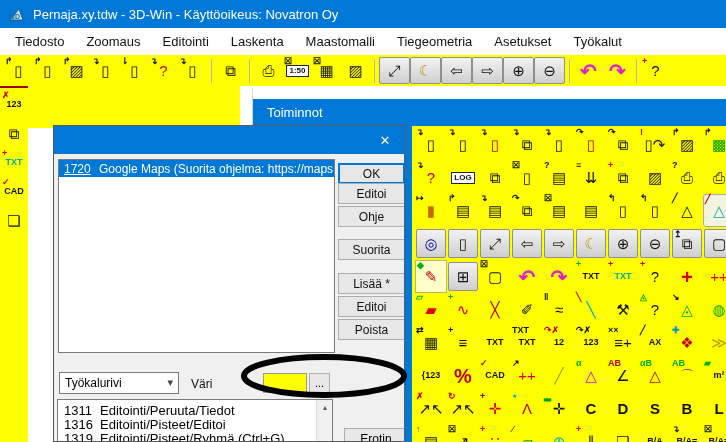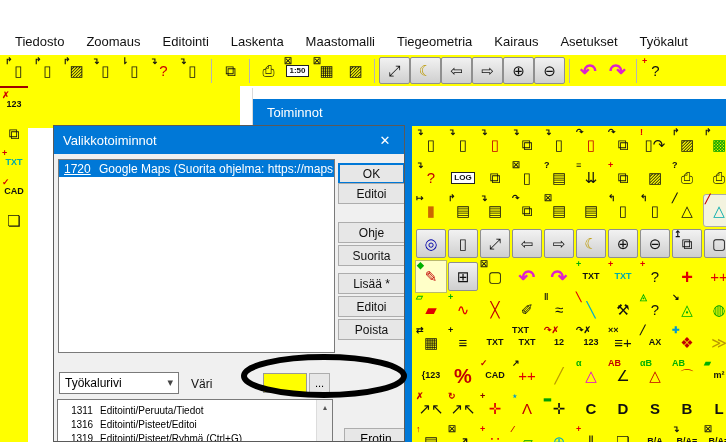--- a/index.html
+++ b/index.html
@@ -53,44 +53,53 @@
   .sel-row{height:17px;background:#0078d7;color:#fff;font-size:12px;display:flex;align-items:center;white-space:nowrap;overflow:hidden;}
   .lid{display:inline-block;width:40px;padding-left:5px;flex:0 0 auto;text-decoration:underline;}
   .dlg-btn{position:absolute;left:284px;width:67px;height:21px;background:#e7e7e7;border:1px solid #adadad;font-size:12px;color:#111;display:flex;align-items:center;justify-content:center;}
   .dlg-btn.default{border:1px solid #0078d7;box-shadow:0 0 0 1px #0078d7 inset;}
   .combo{position:absolute;left:5px;top:246px;width:120px;height:22px;background:#fff;border:1px solid #7a7a7a;font-size:12px;display:flex;align-items:center;padding-left:5px;}
   .combo .arr{position:absolute;right:5px;top:3px;color:#444;font-size:11px;}
   .vari-label{position:absolute;left:137px;top:251px;font-size:12px;color:#111;}
   .swatch{position:absolute;left:209px;top:247px;width:44px;height:20px;border:1px solid #999;}
   .dots-btn{position:absolute;left:255px;top:247px;width:21px;height:20px;background:#e7e7e7;border:1px solid #adadad;font-size:11px;display:flex;align-items:flex-end;justify-content:center;padding-bottom:3px;}
   .list-bottom{position:absolute;left:3px;top:273px;width:276px;height:44px;background:#fff;border:1px solid #7a7a7a;overflow:hidden;}
-  .frow{height:14px;font-size:10px;display:flex;align-items:center;white-space:nowrap;text-align:center;}
+  .frow{height:14px;font-size:13px;display:flex;align-items:center;white-space:nowrap;}
   .fid{display:inline-block;width:42px;padding-left:6px;flex:0 0 auto;}
   .frow:first-child{margin-top:3px;}
   .sbar{position:absolute;right:0;top:0;width:16px;height:100%;background:#f0f0f0;border-left:1px solid #dcdcdc;}
   .sbtn{width:16px;height:15px;display:flex;align-items:center;justify-content:center;font-size:8px;color:#555;}
   .erotin{position:absolute;left:290px;top:302px;width:64px;height:22px;background:#e7e7e7;border:1px solid #adadad;font-size:12px;display:flex;align-items:center;justify-content:center;}
 
   
   .ellipse-anno{position:absolute;left:238px;top:353px;pointer-events:none;z-index:60;}
 </style>
 </head>
 <body>
 
 <div id="stage">
 
+  <div class="titlebar">
+    <span class="appicon">
+      <svg width="17" height="16" viewBox="0 0 17 16">
+        <rect x="0" y="0" width="17" height="16" fill="#0078d7"></rect>
+        <polygon points="2,14 15,14 11,3" fill="#bfe6f5" stroke="#335577" stroke-width="1"></polygon>
+        <text x="3" y="13" font-size="7" fill="#1a6e9e" font-weight="bold">3D</text>
+      </svg>
+    </span>
+    <span class="ttext">Pernaja.xy.tdw - 3D-Win - Käyttöoikeus: Novatron Oy</span>
+  </div>
 
   <div class="menubar">
       <div class="menu-item">Tiedosto</div>
       <div class="menu-item">Zoomaus</div>
       <div class="menu-item">Editointi</div>
       <div class="menu-item">Laskenta</div>
       <div class="menu-item">Maastomalli</div>
       <div class="menu-item">Tiegeometria</div>
-      <div class="menu-item">Kairaus</div>
       <div class="menu-item">Asetukset</div>
       <div class="menu-item">Työkalut</div>
     </div>
 
   <div class="toolbar">
       <div class="tcell">
         <span class="g">▯</span>
         <span class="g2" style="color: rgb(17, 17, 17);">↱</span>
       </div>
       <div class="tcell">
@@ -563,36 +572,35 @@
         </div>
         <div class="gcell k-txt">
           <span class="g">B/A=</span>
           <span class="g2" style="color: rgb(17, 17, 17);">☒</span>
         </div>
       </div>
   </div>
 
   <div class="dialog">
     <div class="dlg-title">
-      <span>Valikkotoiminnot</span>
       <span class="dlg-close">✕</span>
     </div>
 
     <div class="list-top">
       <div class="sel-row">
         <span class="lid">1720</span>
         <span class="ltxt">Google Maps (Suorita ohjelma: https://maps.g</span>
       </div>
     </div>
 
     <div id="dlgButtons">
         <div class="dlg-btn default" style="top: 37px;">OK</div>
         <div class="dlg-btn" style="top: 57px;">Editoi</div>
-        <div class="dlg-btn" style="top: 80px; margin-top: 16px;">Ohje</div>
-        <div class="dlg-btn" style="top: 119px;">Suorita</div>
+        <div class="dlg-btn" style="top: 80px;">Ohje</div>
+        <div class="dlg-btn" style="top: 113px;">Suorita</div>
         <div class="dlg-btn" style="top: 147px;">Lisää *</div>
         <div class="dlg-btn" style="top: 170px;">Editoi</div>
         <div class="dlg-btn" style="top: 193px;">Poista</div>
       </div>
     <div class="erotin">Erotin</div>
 
     <div class="combo">
       <span>Työkalurivi</span>
       <span class="arr">▾</span>
     </div>

